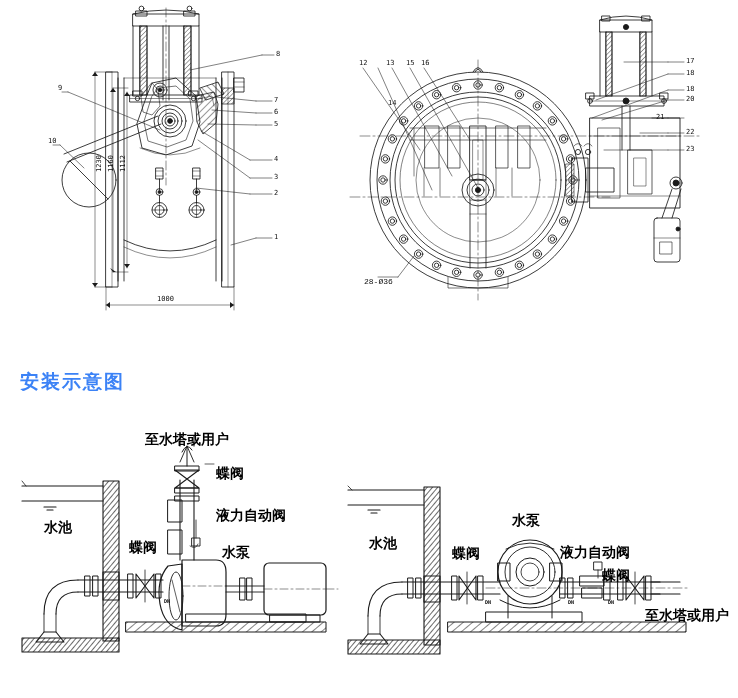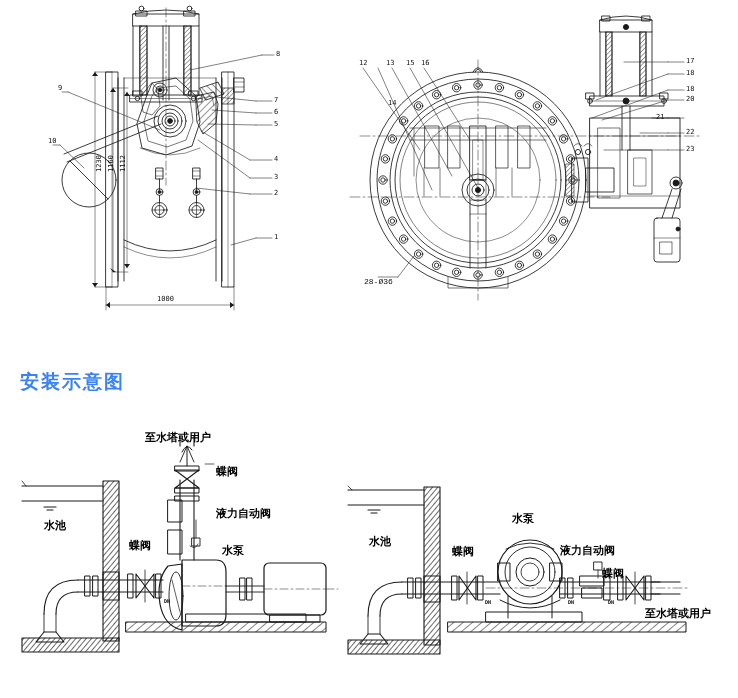--- a/index.html
+++ b/index.html
@@ -56,21 +56,21 @@
     font-family: Liberation Mono, monospace;
     color: #111;
   }
   .section-title {
     font-size: 19px;
     font-weight: bold;
     letter-spacing: 2px;
     color: #3b82f6;
   }
   .cn-label {
-    font-size: 11px;
+    font-size: 14px;
     font-weight: bold;
     color: #000;
   }
   .dn-label {
     font-size: 5px;
     font-weight: bold;
     font-family: "DejaVu Sans Mono", "Liberation Mono", monospace;
     color: #000;
   }
 </style>

